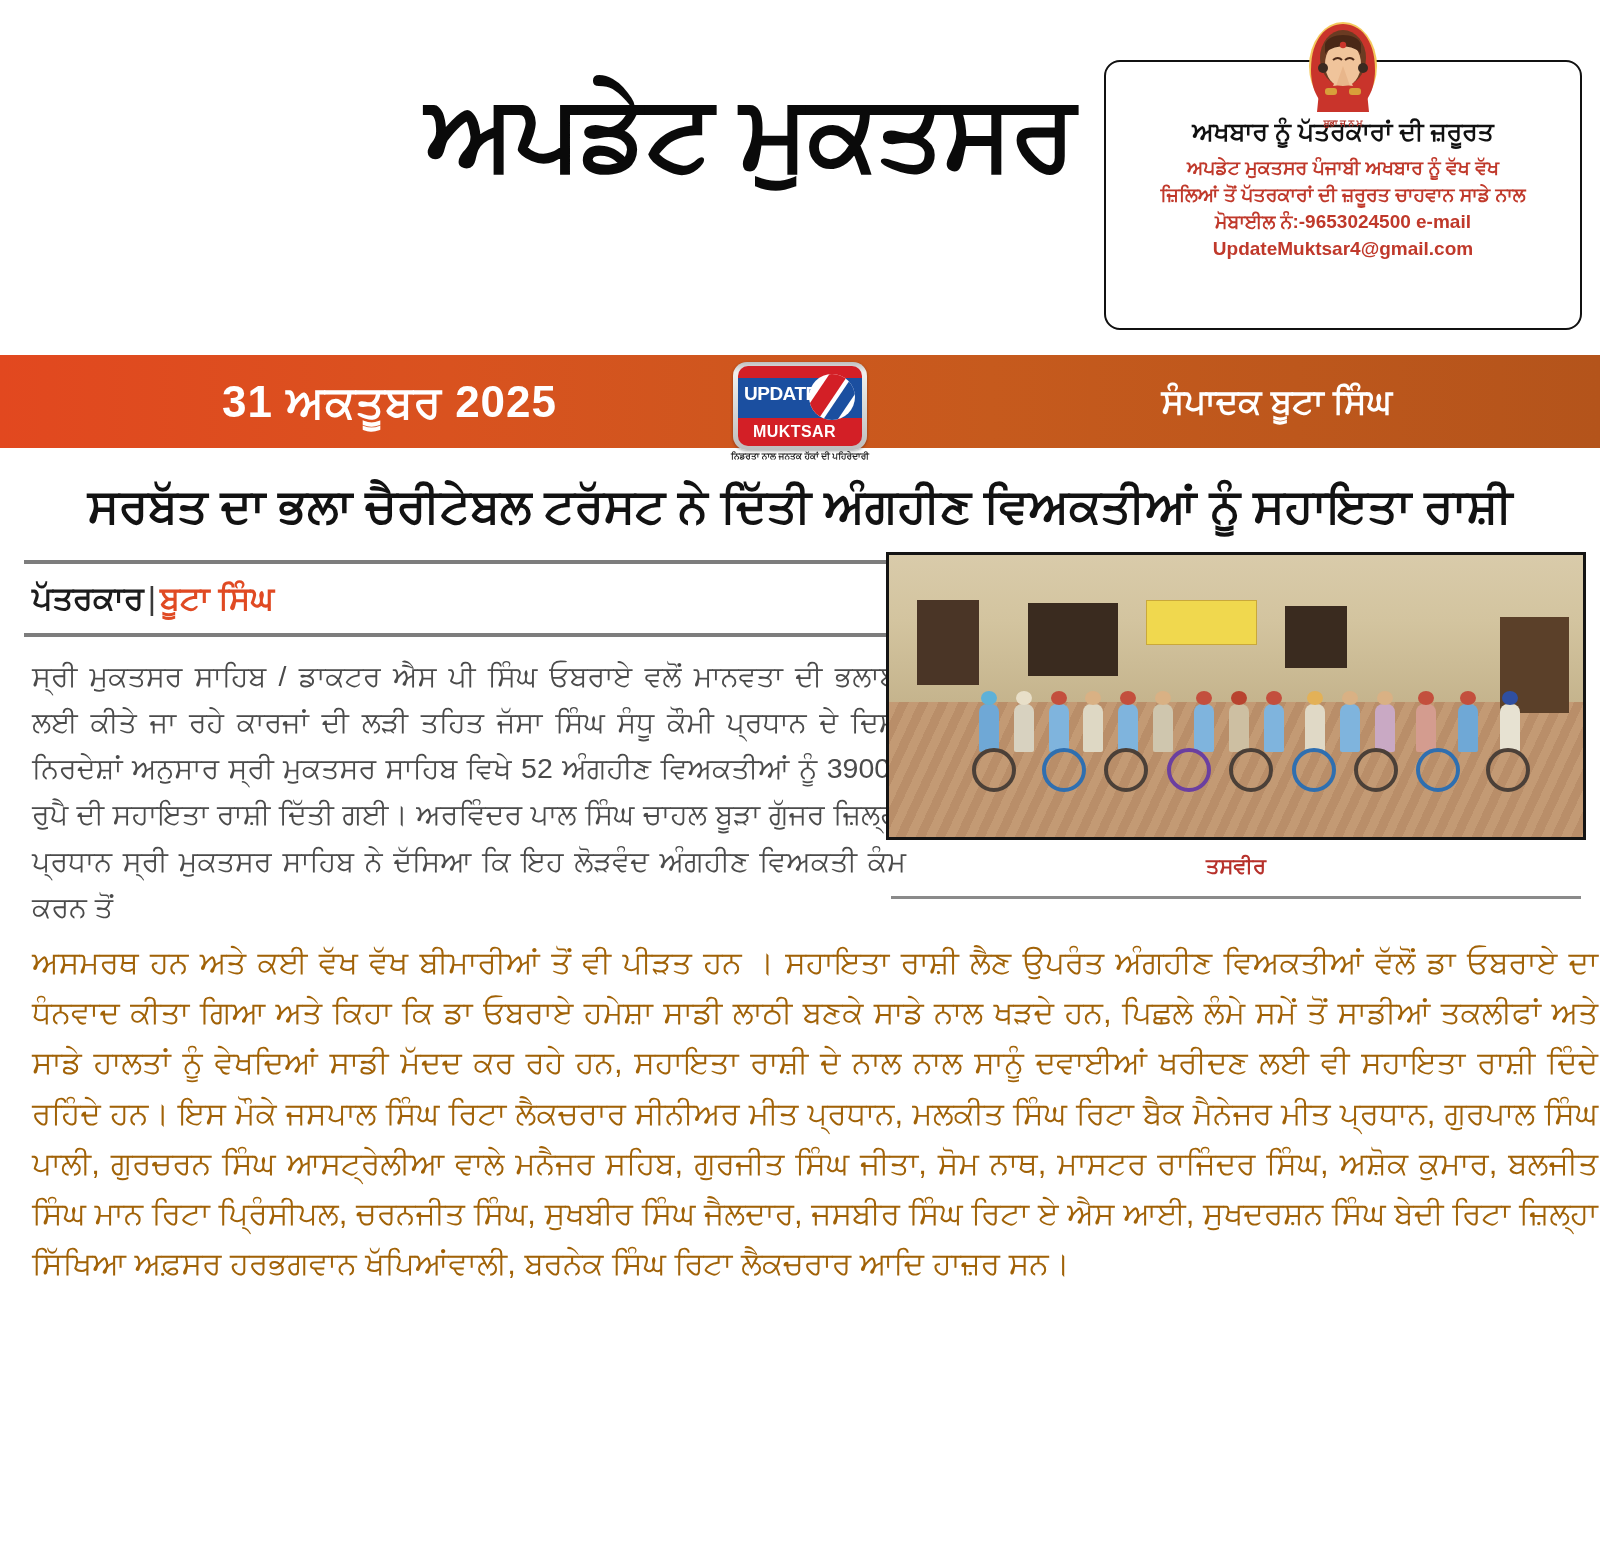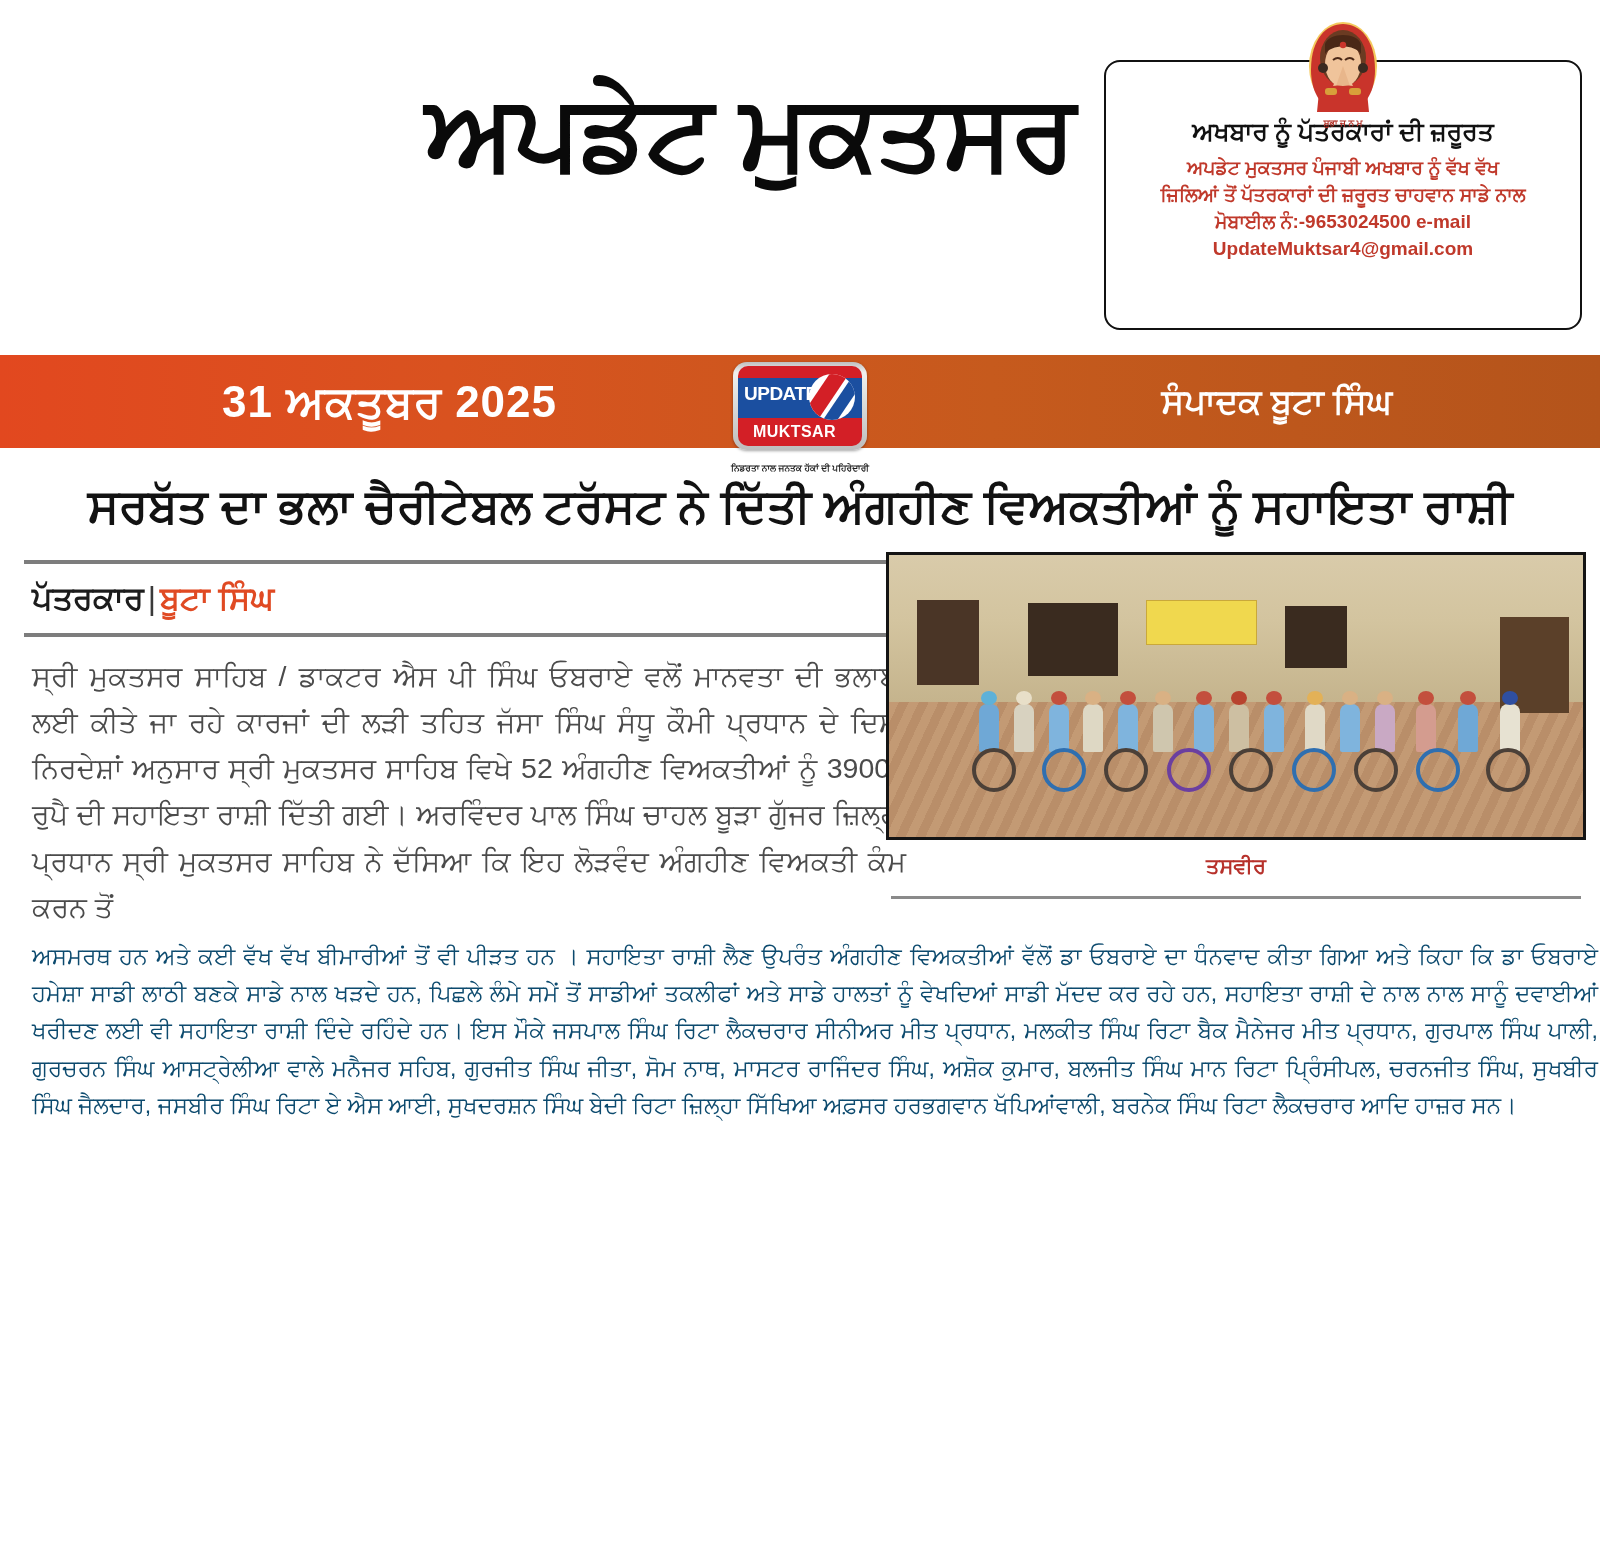--- a/index.html
+++ b/index.html
@@ -209,21 +209,21 @@
     content:"";
     position:absolute; right:4px; top:-6px;
     width: 12px; height: 60px;
     background:#1b4fa0;
     transform: rotate(34deg);
   }
   .bar-logo .tagline {
     font-size: 9px;
     color: #1a1a1a;
     font-weight: 700;
-    margin-top: 13px;
+    margin-top: 1px;
     white-space: nowrap;
   }
 
   
   .headline {
     margin: 26px auto 0 auto;
     width: 1530px;
     text-align: center;
     font-size: 47px;
     font-weight: 700;
@@ -300,23 +300,23 @@
     font-size: 28.5px;
     line-height: 1.62;
     color: #4b4b4b;
     text-align: justify;
     text-justify: inter-word;
   }
   
   .full-text {
     width: 1566px;
     margin: 8px 0 14px 18px;
-    font-size: 23px;
+    font-size: 31px;
     line-height: 1.62;
-    color: #0c4a6e;
+    color: #a16207;
     text-align: justify;
     text-justify: inter-word;
   }
 
   
   .ph-wall {
     position:absolute; left:0; right:0; top:0; height:52%;
     background: linear-gradient(180deg,#d9cbaa 0%, #d3c49f 45%, #c5b48d 100%);
   }
   .ph-ground {

